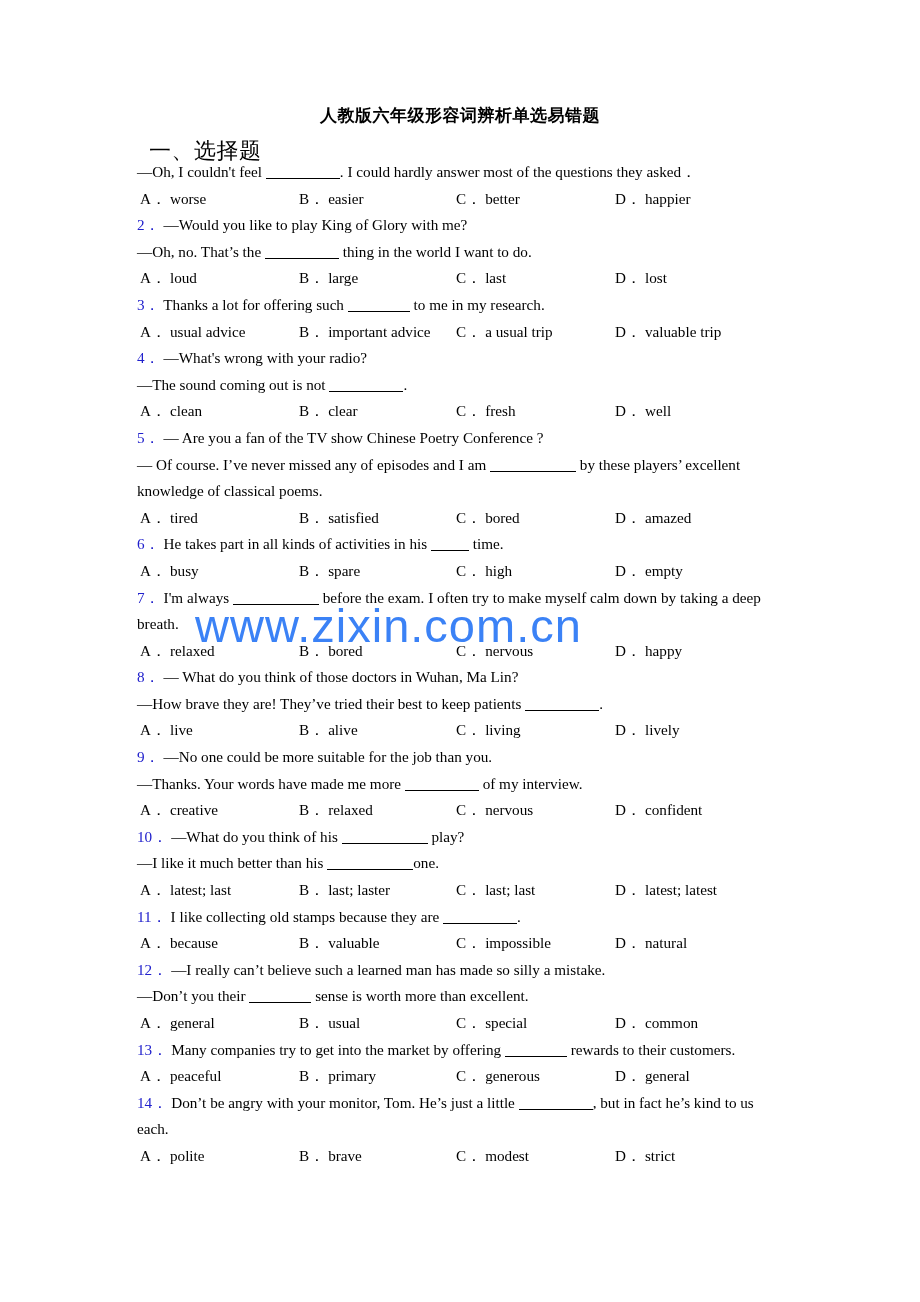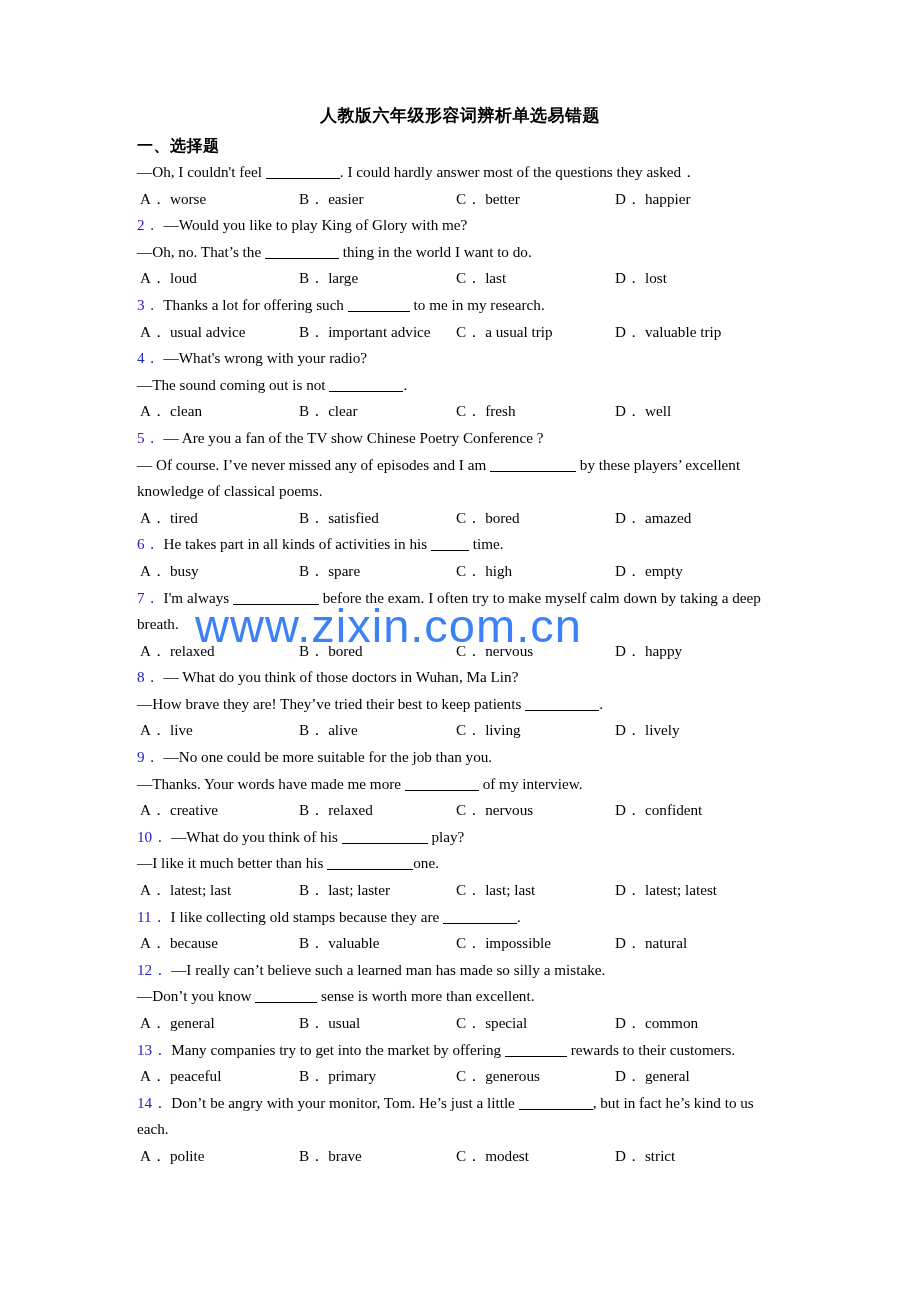--- a/index.html
+++ b/index.html
@@ -48,24 +48,24 @@
     top: 104px;
     width: 920px;
     text-align: center;
     font-size: 17px;
     font-weight: bold;
     letter-spacing: 0.5px;
   }
 
   .section-heading {
     position: absolute;
-    left: 137px;
+    left: 149px;
     top: 136px;
-    font-size: 16px;
-    font-weight: bold;
+    font-size: 22px;
+    font-weight: normal;
     letter-spacing: 0.5px;
   }
 
   .flow {
     position: absolute;
     left: 137px;
     top: 159px;
     width: 648px;
   }
 
@@ -211,21 +211,21 @@
 
     <div class="line"><span class="qnum">11．</span> <span>I like collecting old stamps because they are</span> <span class="blank b-lg"></span><span>.</span></div>
     <div class="opts">
       <span class="opt a"><span class="lbl">A．</span> <span>because</span></span>
       <span class="opt b"><span class="lbl">B．</span> <span>valuable</span></span>
       <span class="opt c"><span class="lbl">C．</span> <span>impossible</span></span>
       <span class="opt d"><span class="lbl">D．</span> <span>natural</span></span>
     </div>
 
     <div class="line"><span class="qnum">12．</span> <span>—I really can’t believe such a learned man has made so silly a mistake.</span></div>
-    <div class="line"><span>—Don’t you know</span> <span class="blank b-md"></span> <span>sense is worth more than excellent.</span></div>
+    <div class="line"><span>—Don’t you their</span> <span class="blank b-md"></span> <span>sense is worth more than excellent.</span></div>
     <div class="opts">
       <span class="opt a"><span class="lbl">A．</span> <span>general</span></span>
       <span class="opt b"><span class="lbl">B．</span> <span>usual</span></span>
       <span class="opt c"><span class="lbl">C．</span> <span>special</span></span>
       <span class="opt d"><span class="lbl">D．</span> <span>common</span></span>
     </div>
 
     <div class="line"><span class="qnum">13．</span> <span>Many companies try to get into the market by offering</span> <span class="blank b-md"></span> <span>rewards to their customers.</span></div>
     <div class="opts">
       <span class="opt a"><span class="lbl">A．</span> <span>peaceful</span></span>

